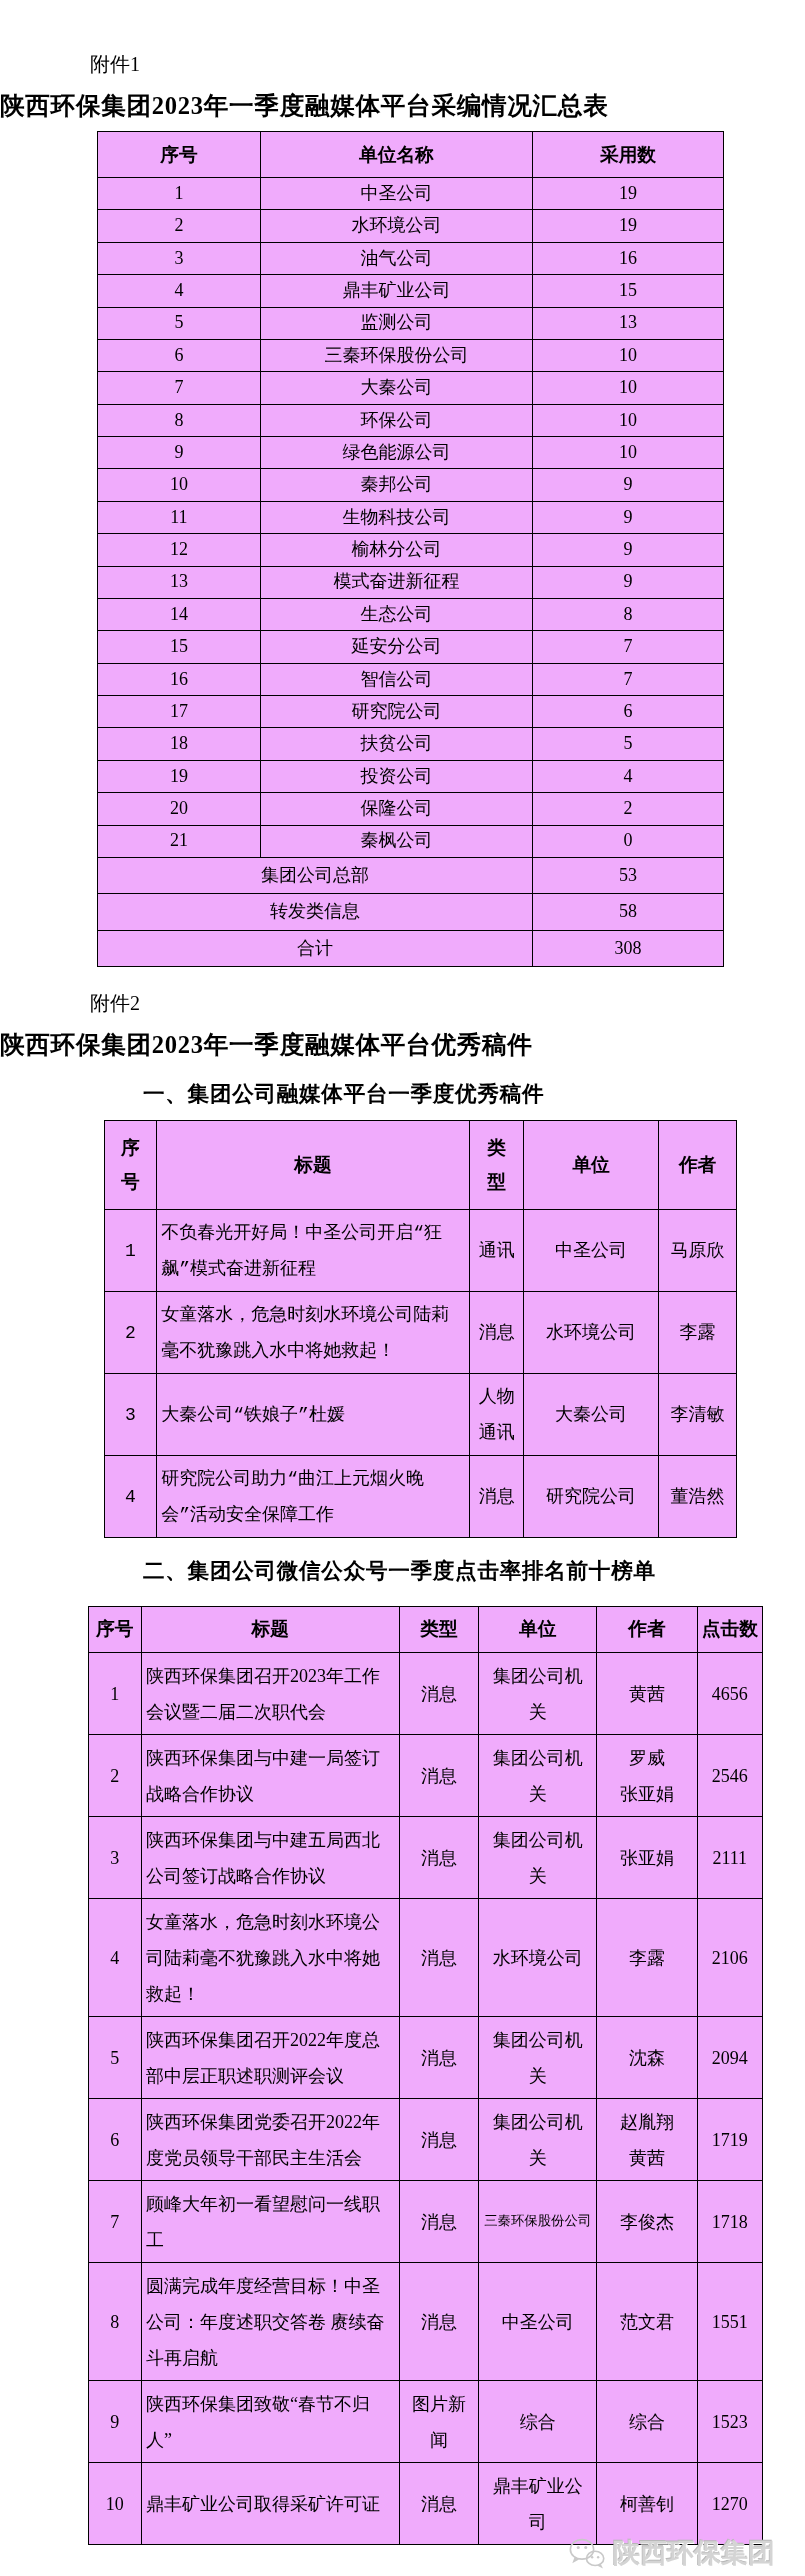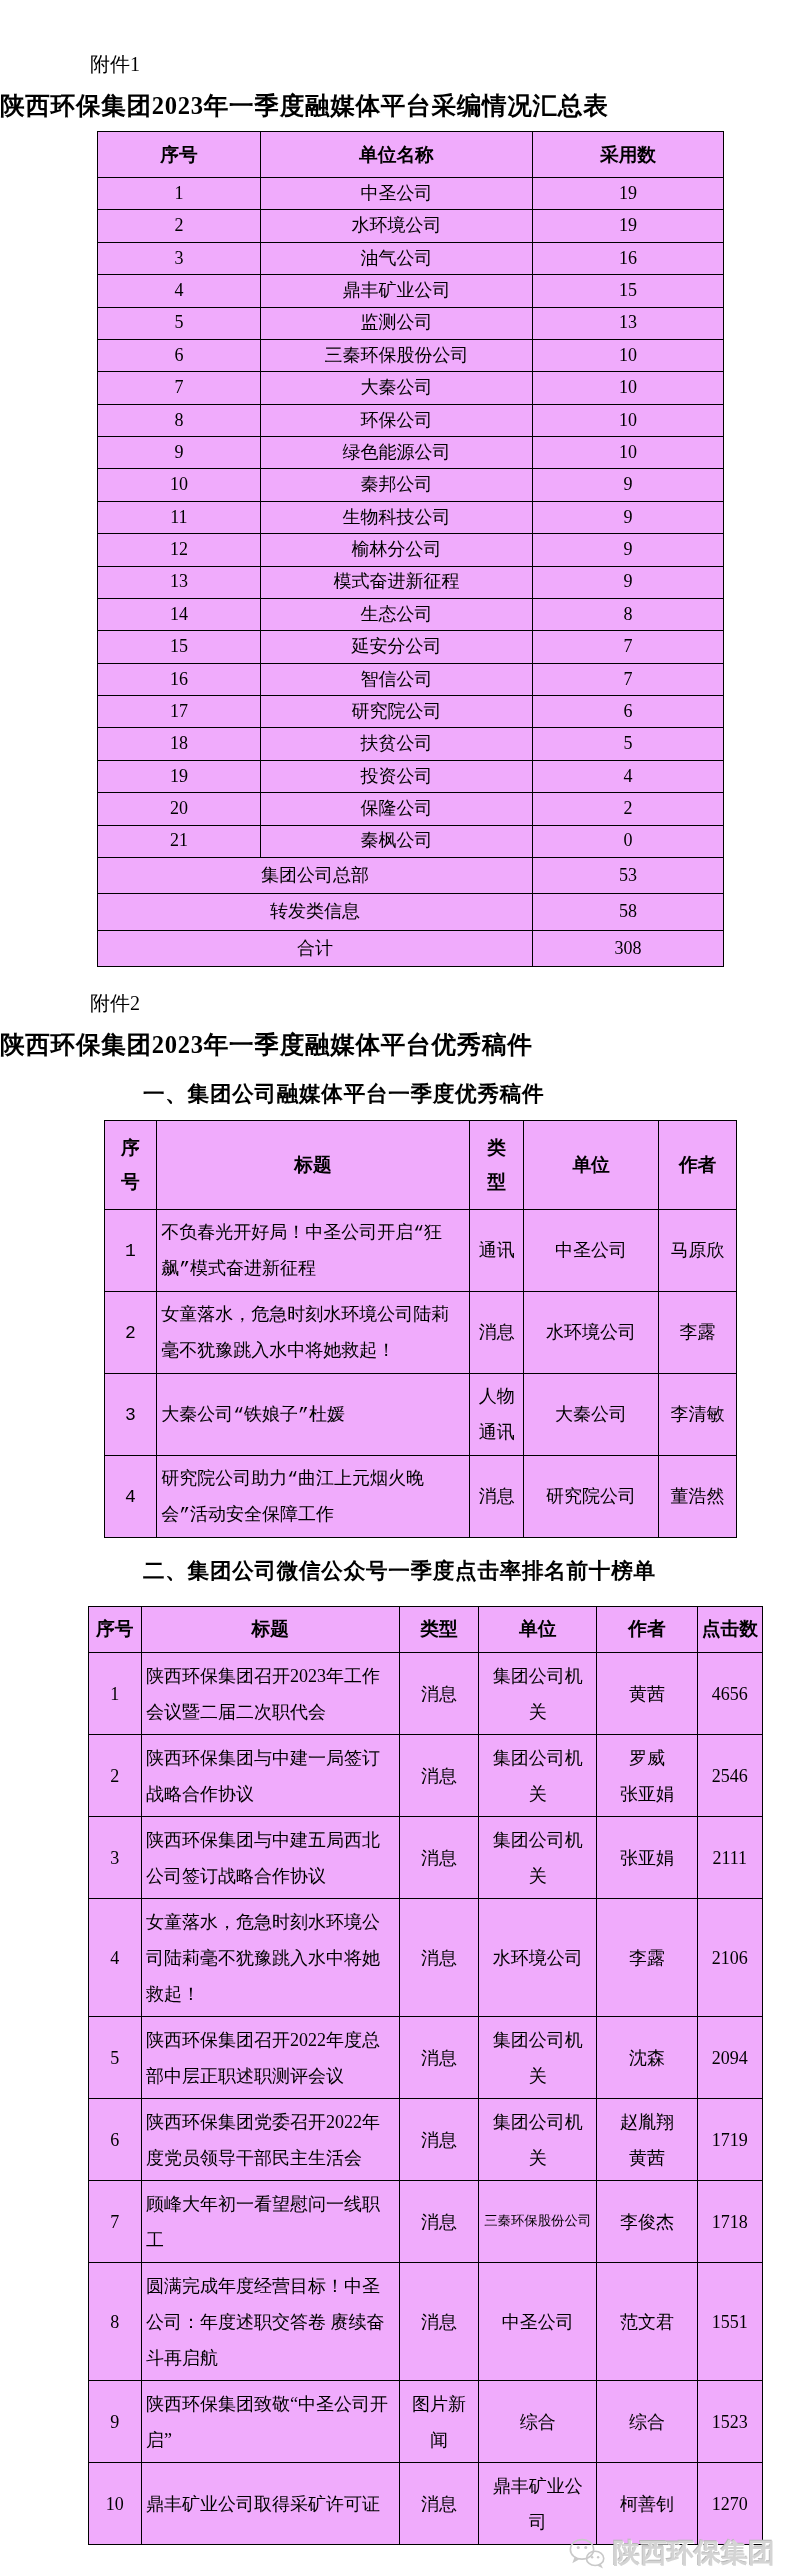--- a/index.html
+++ b/index.html
@@ -344,21 +344,21 @@
         <tr>
           <td>8</td>
           <td class="ta-left">圆满完成年度经营目标！中圣公司：年度述职交答卷 赓续奋斗再启航</td>
           <td>消息</td>
           <td>中圣公司</td>
           <td>范文君</td>
           <td>1551</td>
         </tr>
         <tr>
           <td>9</td>
-          <td class="ta-left">陕西环保集团致敬“中圣公司开启”</td>
+          <td class="ta-left">陕西环保集团致敬“春节不归人”</td>
           <td>图片新闻</td>
           <td>综合</td>
           <td>综合</td>
           <td>1523</td>
         </tr>
         <tr>
           <td>10</td>
           <td class="ta-left">鼎丰矿业公司取得采矿许可证</td>
           <td>消息</td>
           <td>鼎丰矿业公司</td>

